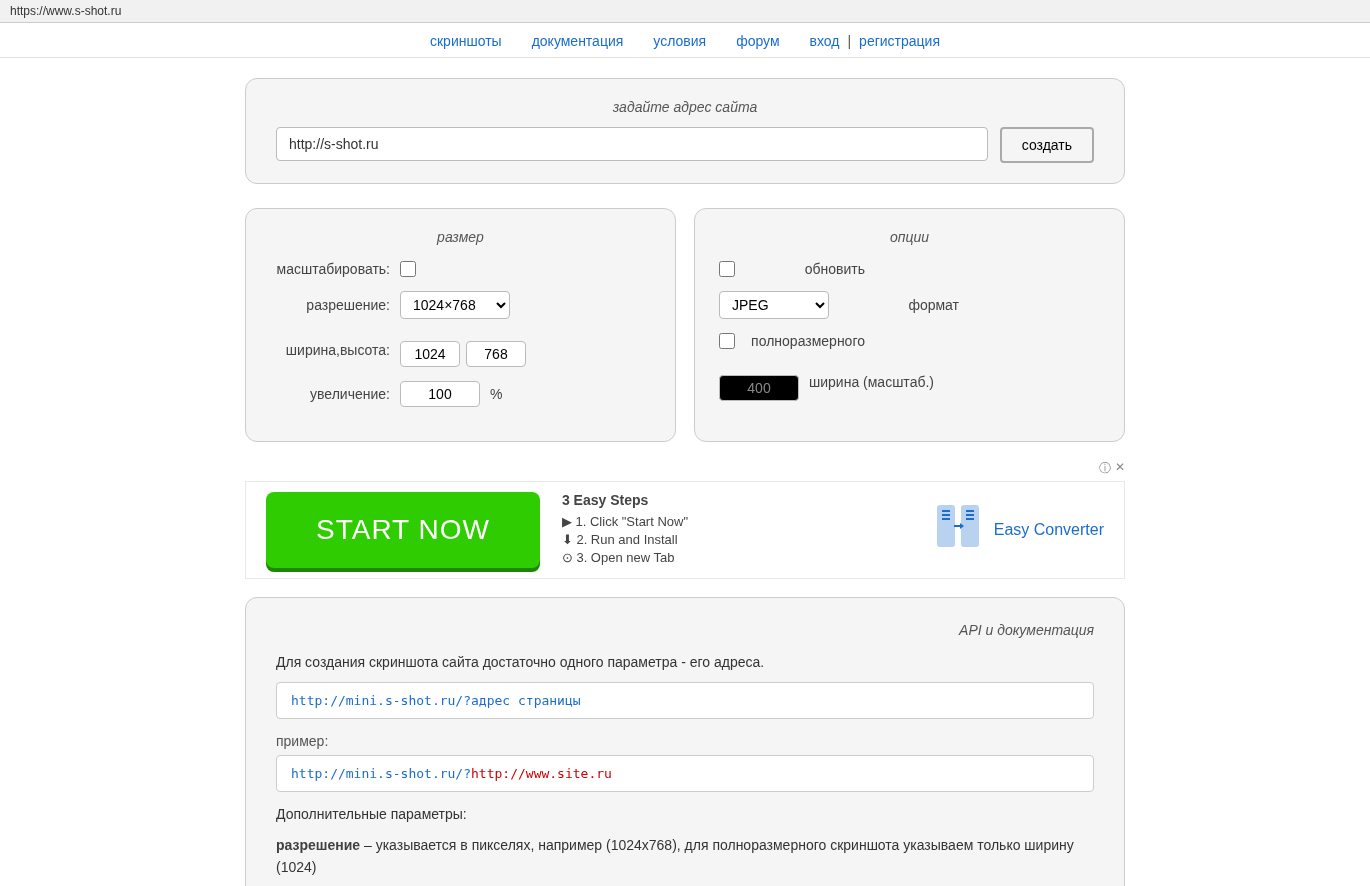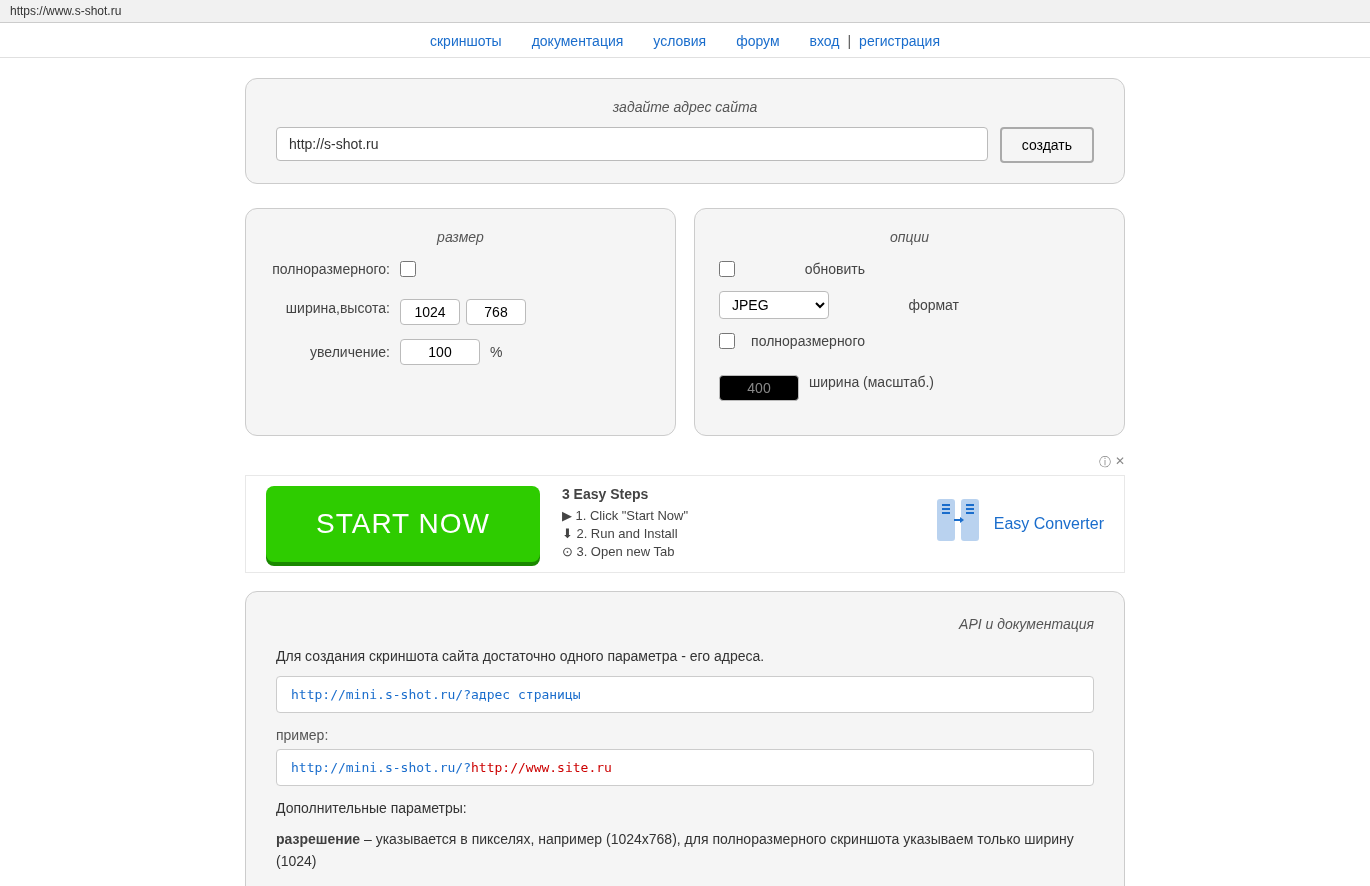--- a/index.html
+++ b/index.html
@@ -291,24 +291,33 @@
       <button class="create-btn">создать</button>
     </div>
   </div>
 
   <div class="panels-row">
 
     <div class="panel">
       <div class="panel-label">размер</div>
 
       <div class="form-row">
-        <label>полноразмерного:</label>
+        <label>масштабировать:</label>
         <input type="checkbox" style="">
       </div>
 
+      <div class="form-row">
+        <label>разрешение:</label>
+        <select class="form-select">
+          <option>800×600</option>
+          <option selected="">1024×768</option>
+          <option>1280×1024</option>
+          <option>1600×1200</option>
+        </select>
+      </div>
 
       <div class="form-row">
         <label>ширина,высота:</label>
         <div class="dim-row">
           <input type="text" class="form-input-small" value="1024" style="">
           <input type="text" class="form-input-small" value="768" style="">
         </div>
       </div>
 
       <div class="form-row">

